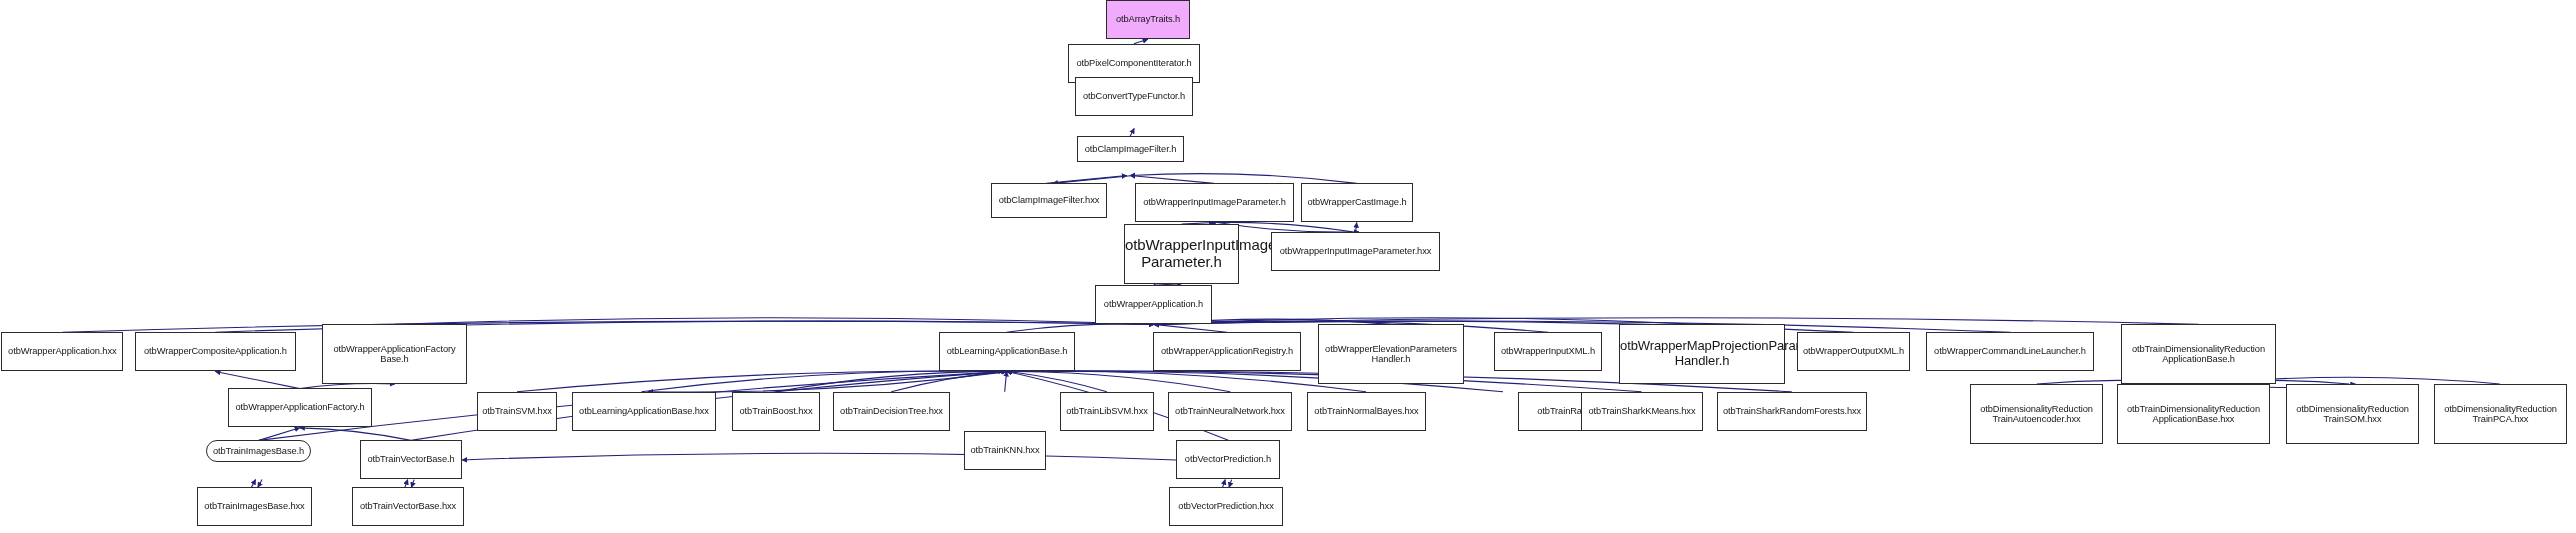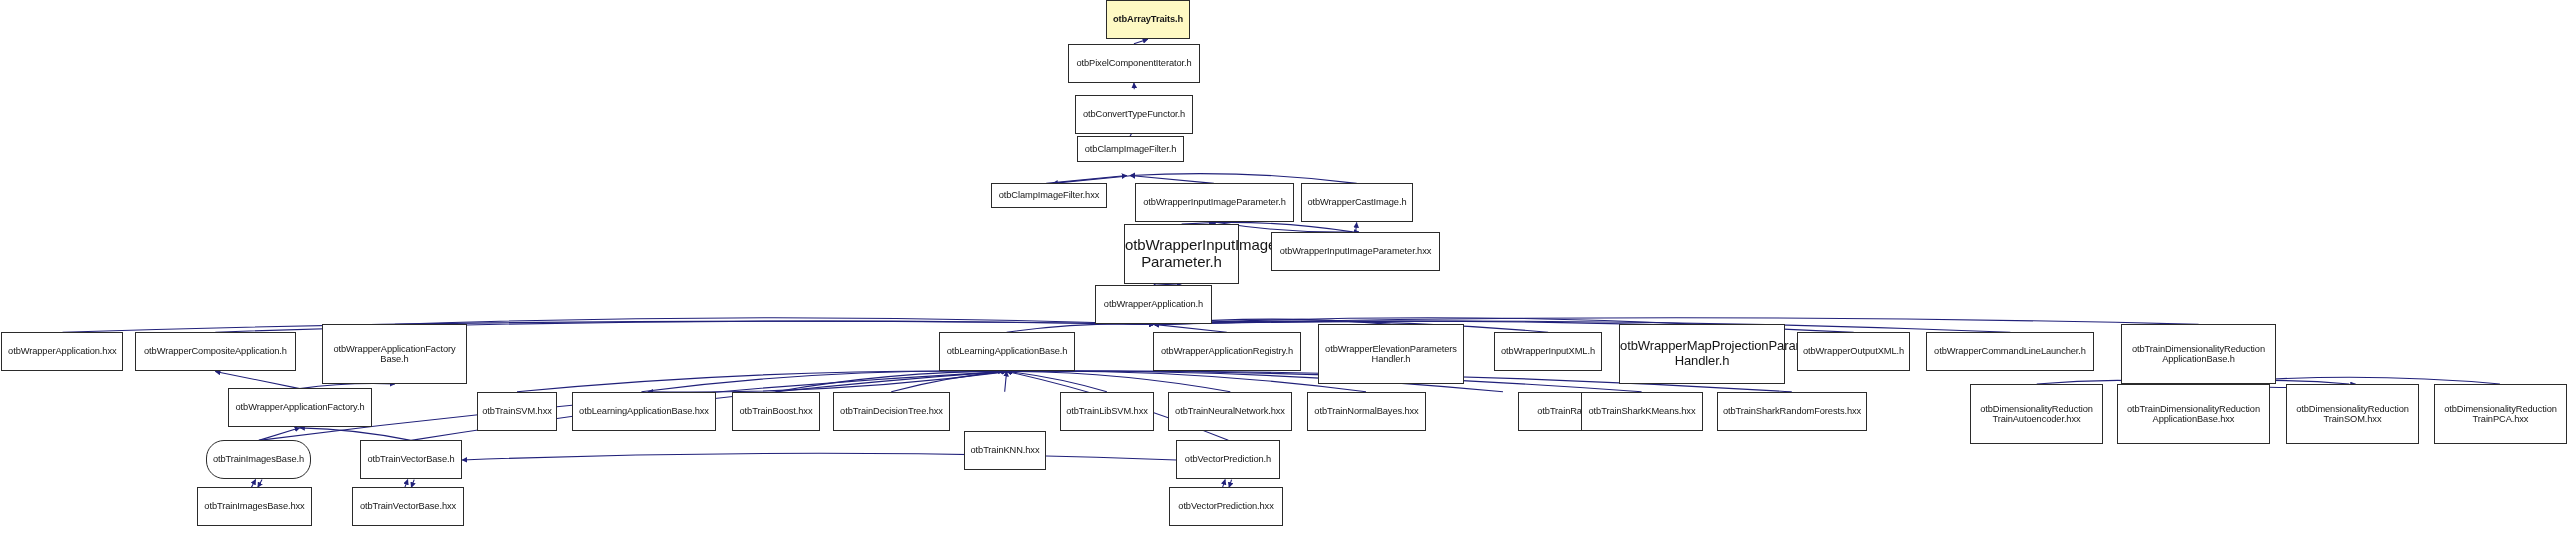--- a/index.html
+++ b/index.html
@@ -34,23 +34,22 @@
     line-height: 1.12;
     text-align: center;
     display: flex;
     align-items: center;
     justify-content: center;
     white-space: pre-line;
     letter-spacing: -0.1px;
     z-index: 5;
   }
   .node.root {
-    background: #fef9c3;
+    background: #f0abfc;
     border-color: #2b2b2b;
-    font-weight: bold;
   }
   .node-label {
     display: block;
     width: 100%;
     padding: 0 1.9px;
     white-space: pre-line;
   }
 </style>
 </head>
 <body>
@@ -117,23 +116,23 @@
         <path d="M 406.5 743.6 Q 403.3 749.7 400.0 755.7" fill="none" stroke="#21217a" stroke-width="1.7" marker-end="url(#arrow)"></path>
         <path d="M 628.0 755.7 Q 630.3 749.7 632.5 743.6" fill="none" stroke="#21217a" stroke-width="1.7" marker-end="url(#arrow)"></path>
         <path d="M 642.5 743.6 Q 640.3 749.7 638.0 755.7" fill="none" stroke="#21217a" stroke-width="1.7" marker-end="url(#arrow)"></path>
         <path d="M 1896.5 755.7 Q 1898.5 749.7 1900.5 743.6" fill="none" stroke="#21217a" stroke-width="1.7" marker-end="url(#arrow)"></path>
         <path d="M 1910.5 743.6 Q 1908.5 749.7 1906.5 755.7" fill="none" stroke="#21217a" stroke-width="1.7" marker-end="url(#arrow)"></path>
       </g>
   </svg>
   <div id="nodes-group">
       <div class="node root" style="left: 1106px; top: 0px; width: 84px; height: 39px;"><span class="node-label">otbArrayTraits.h</span></div>
       <div class="node" style="left: 1068px; top: 44px; width: 132px; height: 39px;"><span class="node-label">otbPixelComponentIterator.h</span></div>
-      <div class="node" style="left: 1075px; top: 95px; width: 118px; height: 39px; text-align: center;"><span class="node-label">otbConvertTypeFunctor.h</span></div>
+      <div class="node" style="left: 1075px; top: 77px; width: 118px; height: 39px; text-align: center;"><span class="node-label">otbConvertTypeFunctor.h</span></div>
       <div class="node" style="left: 1077px; top: 136px; width: 107px; height: 26px;"><span class="node-label">otbClampImageFilter.h</span></div>
-      <div class="node" style="left: 991px; top: 183px; width: 116px; height: 25px; align-items: center;"><span class="node-label">otbClampImageFilter.hxx</span></div>
+      <div class="node" style="left: 991px; top: 183px; width: 116px; height: 35px; align-items: center;"><span class="node-label">otbClampImageFilter.hxx</span></div>
       <div class="node" style="left: 1135px; top: 183px; width: 159px; height: 39px;"><span class="node-label">otbWrapperInputImageParameter.h</span></div>
       <div class="node" style="left: 1301px; top: 183px; width: 112px; height: 39px;"><span class="node-label">otbWrapperCastImage.h</span></div>
       <div class="node" style="left: 1124px; top: 224px; width: 115px; height: 60px; font-size: 15px;"><span class="node-label">otbWrapperInputImageList
 Parameter.h</span></div>
       <div class="node" style="left: 1271px; top: 232px; width: 169px; height: 39px;"><span class="node-label">otbWrapperInputImageParameter.hxx</span></div>
       <div class="node" style="left: 1095px; top: 285px; width: 117px; height: 39px;"><span class="node-label">otbWrapperApplication.h</span></div>
       <div class="node" style="left: 1.3px; top: 332px; width: 122px; height: 39px;"><span class="node-label">otbWrapperApplication.hxx</span></div>
       <div class="node" style="left: 135px; top: 332px; width: 161px; height: 39px;"><span class="node-label">otbWrapperCompositeApplication.h</span></div>
       <div class="node" style="left: 322px; top: 324px; width: 145px; height: 60px; font-size: 9.3px;"><span class="node-label">otbWrapperApplicationFactory
 Base.h</span></div>
@@ -161,21 +160,21 @@
       <div class="node" style="left: 1581px; top: 392px; width: 122px; height: 39px;"><span class="node-label">otbTrainSharkKMeans.hxx</span></div>
       <div class="node" style="left: 1717px; top: 392px; width: 150px; height: 39px;"><span class="node-label">otbTrainSharkRandomForests.hxx</span></div>
       <div class="node" style="left: 1970px; top: 384px; width: 133px; height: 60px; font-size: 9.3px;"><span class="node-label">otbDimensionalityReduction
 TrainAutoencoder.hxx</span></div>
       <div class="node" style="left: 2117px; top: 384px; width: 153px; height: 60px; font-size: 9.3px;"><span class="node-label">otbTrainDimensionalityReduction
 ApplicationBase.hxx</span></div>
       <div class="node" style="left: 2286px; top: 384px; width: 133px; height: 60px; font-size: 9.3px;"><span class="node-label">otbDimensionalityReduction
 TrainSOM.hxx</span></div>
       <div class="node" style="left: 2434px; top: 384px; width: 133px; height: 60px; font-size: 9.3px;"><span class="node-label">otbDimensionalityReduction
 TrainPCA.hxx</span></div>
-      <div class="node" style="left: 206px; top: 440px; width: 105px; height: 39px; border-radius: 18px;"><span class="node-label">otbTrainImagesBase.h</span></div>
+      <div class="node" style="left: 206px; top: 440px; width: 105px; height: 22px; border-radius: 18px;"><span class="node-label">otbTrainImagesBase.h</span></div>
       <div class="node" style="left: 360px; top: 440px; width: 102px; height: 39px;"><span class="node-label">otbTrainVectorBase.h</span></div>
       <div class="node" style="left: 1176px; top: 440px; width: 104px; height: 39px;"><span class="node-label">otbVectorPrediction.h</span></div>
       <div class="node" style="left: 197px; top: 487px; width: 115px; height: 39px;"><span class="node-label">otbTrainImagesBase.hxx</span></div>
       <div class="node" style="left: 352px; top: 487px; width: 112px; height: 39px; justify-content: center;"><span class="node-label">otbTrainVectorBase.hxx</span></div>
       <div class="node" style="left: 1169px; top: 487px; width: 114px; height: 39px;"><span class="node-label">otbVectorPrediction.hxx</span></div>
     </div>
 </div>
 
 
 </body></html>

